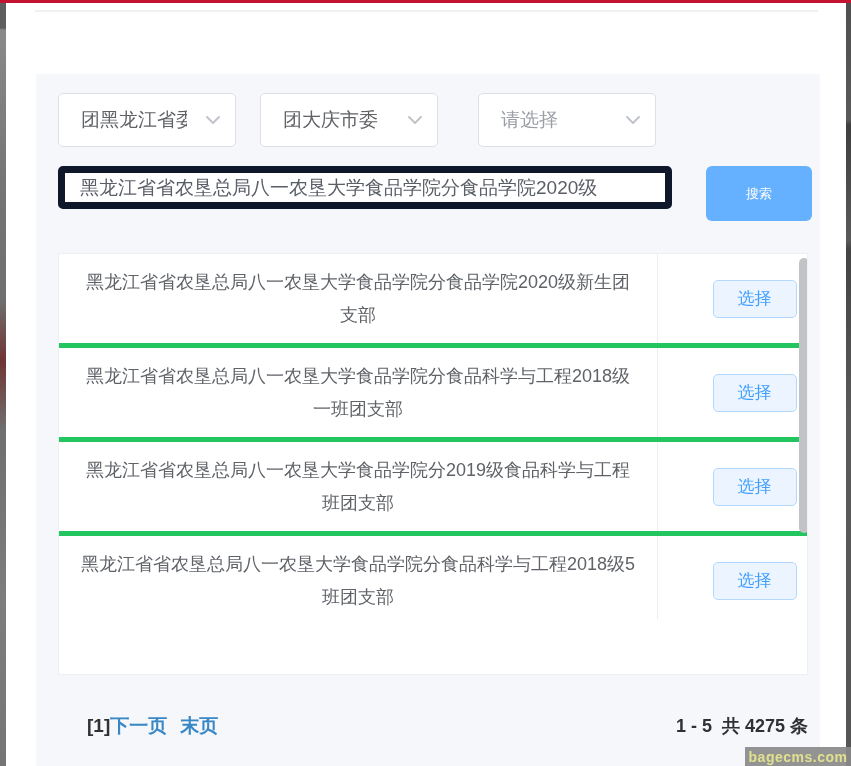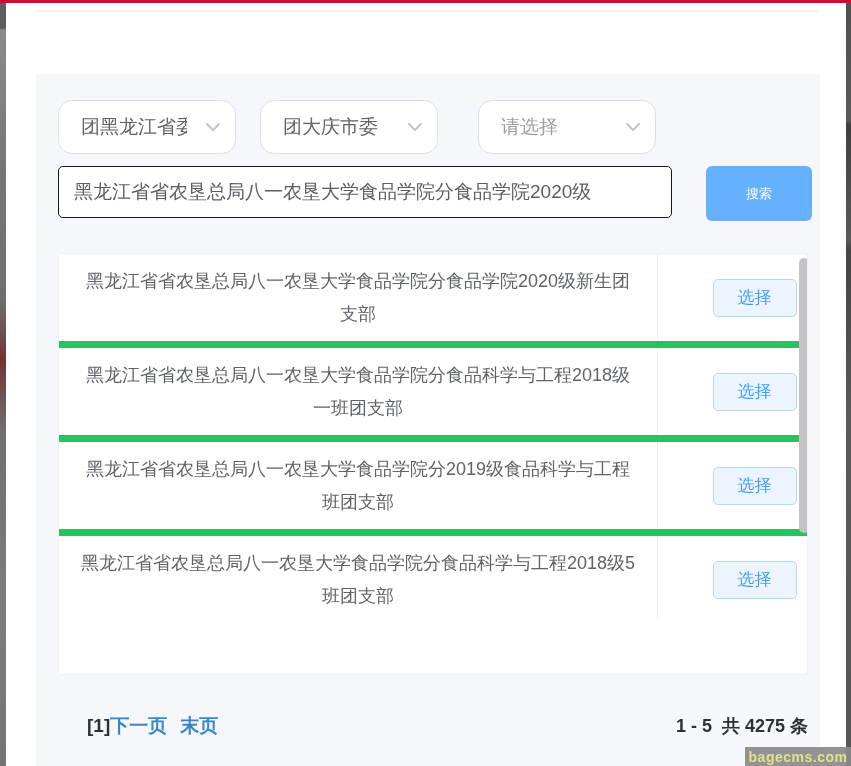--- a/index.html
+++ b/index.html
@@ -13,45 +13,45 @@
   .edge-right { position:absolute; left:846px; top:0; width:5px; height:766px;
                 background:linear-gradient(#4f4f4f 0px,#5a5a5a 120px,#3f3f3f 125px,#5a5a5a 240px,#444 250px,#5a5a5a 420px,#555 766px); }
 
   .accent-bar { position:absolute; left:0; top:0; width:851px; height:3px; }
   .header-rule { position:absolute; left:35px; top:10px; width:783px; height:2px; background:#f0f0f2; }
 
   .panel { position:absolute; left:36px; top:74px; width:784px; height:692px; background:#f5f7fa; }
 
   
   .select { position:absolute; top:19px; width:178px; height:54px; background:#fff;
-            border:1px solid #dcdfe6; border-radius:14px; display:flex; align-items:center;
-            padding:0 14px 0 22px; cursor:pointer;margin-top:7px; }
+            border:1px solid #dcdfe6; border-radius:5px; display:flex; align-items:center;
+            padding:0 14px 0 22px; cursor:pointer; }
   .select .sel-label { font-size:19px; color:#606266; white-space:nowrap; overflow:hidden; width:106px; }
   .select .sel-label.placeholder { color:#9b9ea5; }
   .select .chev { margin-left:auto; display:flex; align-items:center; }
   .sel-1 { left:22px; } .sel-2 { left:224px; } .sel-3 { left:442px; }
 
   
-  .search-input { position:absolute; left:22px; top:92px; width:614px; height:52px; background:#fff;
-                  border:1px solid #0f172a; border-radius:5px; font-size:19px; color:#5a5e66;
+  .search-input { position:absolute; left:22px; top:92px; width:614px; height:43px; background:#fff;
+                  border:7px solid #0f172a; border-radius:5px; font-size:19px; color:#5a5e66;
                   padding:0 12px 0 15px; outline:none;
                   font-family:"Liberation Sans","DejaVu Sans",sans-serif; }
   .search-btn { position:absolute; left:670px; top:92px; width:106px; height:55px; border:none;
                 border-radius:6px; color:#fff; font-size:13px; cursor:pointer;
                 font-family:Liberation Serif, serif; }
 
   
   .table { position:absolute; left:22px; top:179px; width:750px; height:422px; background:#ffffff;
            border:1px solid #eef0f4; }
   .thead { display:flex; height:55px; border-bottom:1px solid #c4c8d0; }
   .th { display:flex; align-items:center; justify-content:center; font-size:17px; font-weight:bold; color:#909399; }
   .th-name { width:599px; border-right:1px solid #eceef3; }
   .th-op { flex:1; }
   .tbody { position:relative; height:365px; overflow:hidden; }
-  .row { display:flex; height:94px; border-bottom:7px solid #22c55e;gap:44px; }
+  .row { display:flex; height:94px; border-bottom:5px solid #22c55e;gap:44px; }
   .cell-name { width:599px; border-right:1px solid #eceef3; display:flex; align-items:center;
                justify-content:center; text-align:center; font-size:18px; line-height:33px;
                color:#5f6368; padding:0 20px; }
   .cell-op { flex:1; display:flex; align-items:center; justify-content:center; }
   .pick-btn { width:84px; height:38px; background:#ecf5ff; border:1px solid #b3d8ff; border-radius:5px;
               color:#409eff; font-size:17px; cursor:pointer;
               font-family:"Liberation Sans","DejaVu Sans",sans-serif; }
   .vscroll-thumb { position:absolute; left:740px; top:4px; width:10px; height:275px;
                    background:#c3c3c6; border-radius:5px; cursor:grab; }
 

